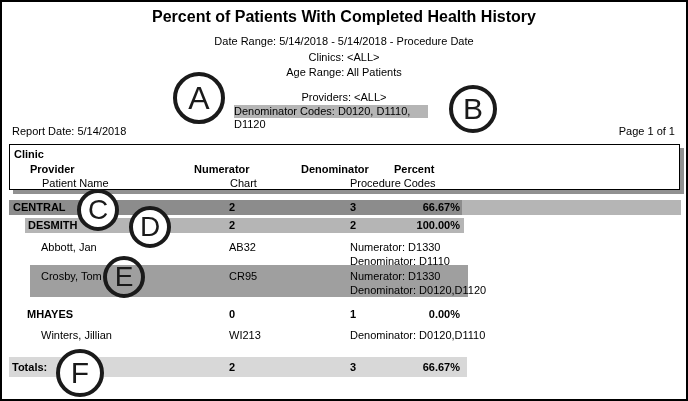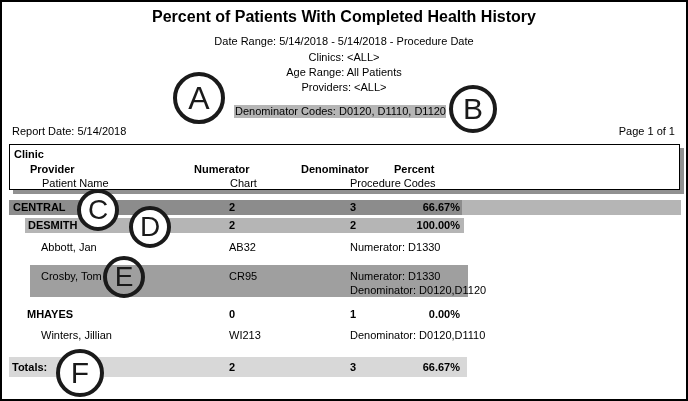--- a/index.html
+++ b/index.html
@@ -11,24 +11,24 @@
     box-sizing:border-box;
     font-family:"Liberation Sans", sans-serif;
     color:#000;
     overflow:hidden;
   }
   .title{
     position:absolute;top:6px;left:0;right:0;
     text-align:center;font-size:16px;font-weight:bold;
   }
   .sub{position:absolute;left:0;right:0;text-align:center;font-size:11px;line-height:13px;}
-  .sub1{top:33px}.sub2{top:49px}.sub3{top:64px}.sub4{top:79px}
+  .sub1{top:33px}.sub2{top:49px}.sub3{top:64px}.sub4{top:89px}
   .hl{position:absolute;font-size:11px;line-height:13px;height:13px;}
   .hl-numerator{top:89px;left:222px;width:183px;text-align:right;padding-right:5px;background:var(--bar-lightest);}
-  .hl-denominator{top:103px;left:232px;width:212px;text-align:right;background:var(--bar-light);}
+  .hl-denominator{top:103px;left:232px;width:194px;text-align:left;background:var(--bar-light);}
   .report-date{position:absolute;top:123px;left:10px;font-size:11px;}
   .page-num{position:absolute;top:123px;right:11px;font-size:11px;}
 
   .header-box{
     position:absolute;top:142px;left:7px;width:671px;height:46px;
     background:#fff;border:1px solid #000;box-sizing:border-box;
     box-shadow:4px 4px 0 var(--shadow);
     font-size:11px;
   }
   .header-box div{position:absolute;white-space:nowrap;}
@@ -139,20 +139,21 @@
     <span class="col-name bold">DESMITH</span>
     <span class="col-num bold">2</span>
     <span class="col-den bold">2</span>
     <span class="col-pct bold">100.00%</span>
   </div>
 
   <div class="row row-abbott">
     <span class="col-name l1">Abbott, Jan</span>
     <span class="col-chart l1">AB32</span>
     <span class="col-den l1">Numerator: D1330</span>
+    <span class="col-den l2">Denominator: D1110</span>
   </div>
 
   <div class="row row-crosby">
     <div class="bar bar-main"></div>
     <span class="col-name l1">Crosby, Tom</span>
     <span class="col-chart l1">CR95</span>
     <span class="col-den l1">Numerator: D1330</span>
     <span class="col-den l2">Denominator: D0120,D1120</span>
   </div>
 

